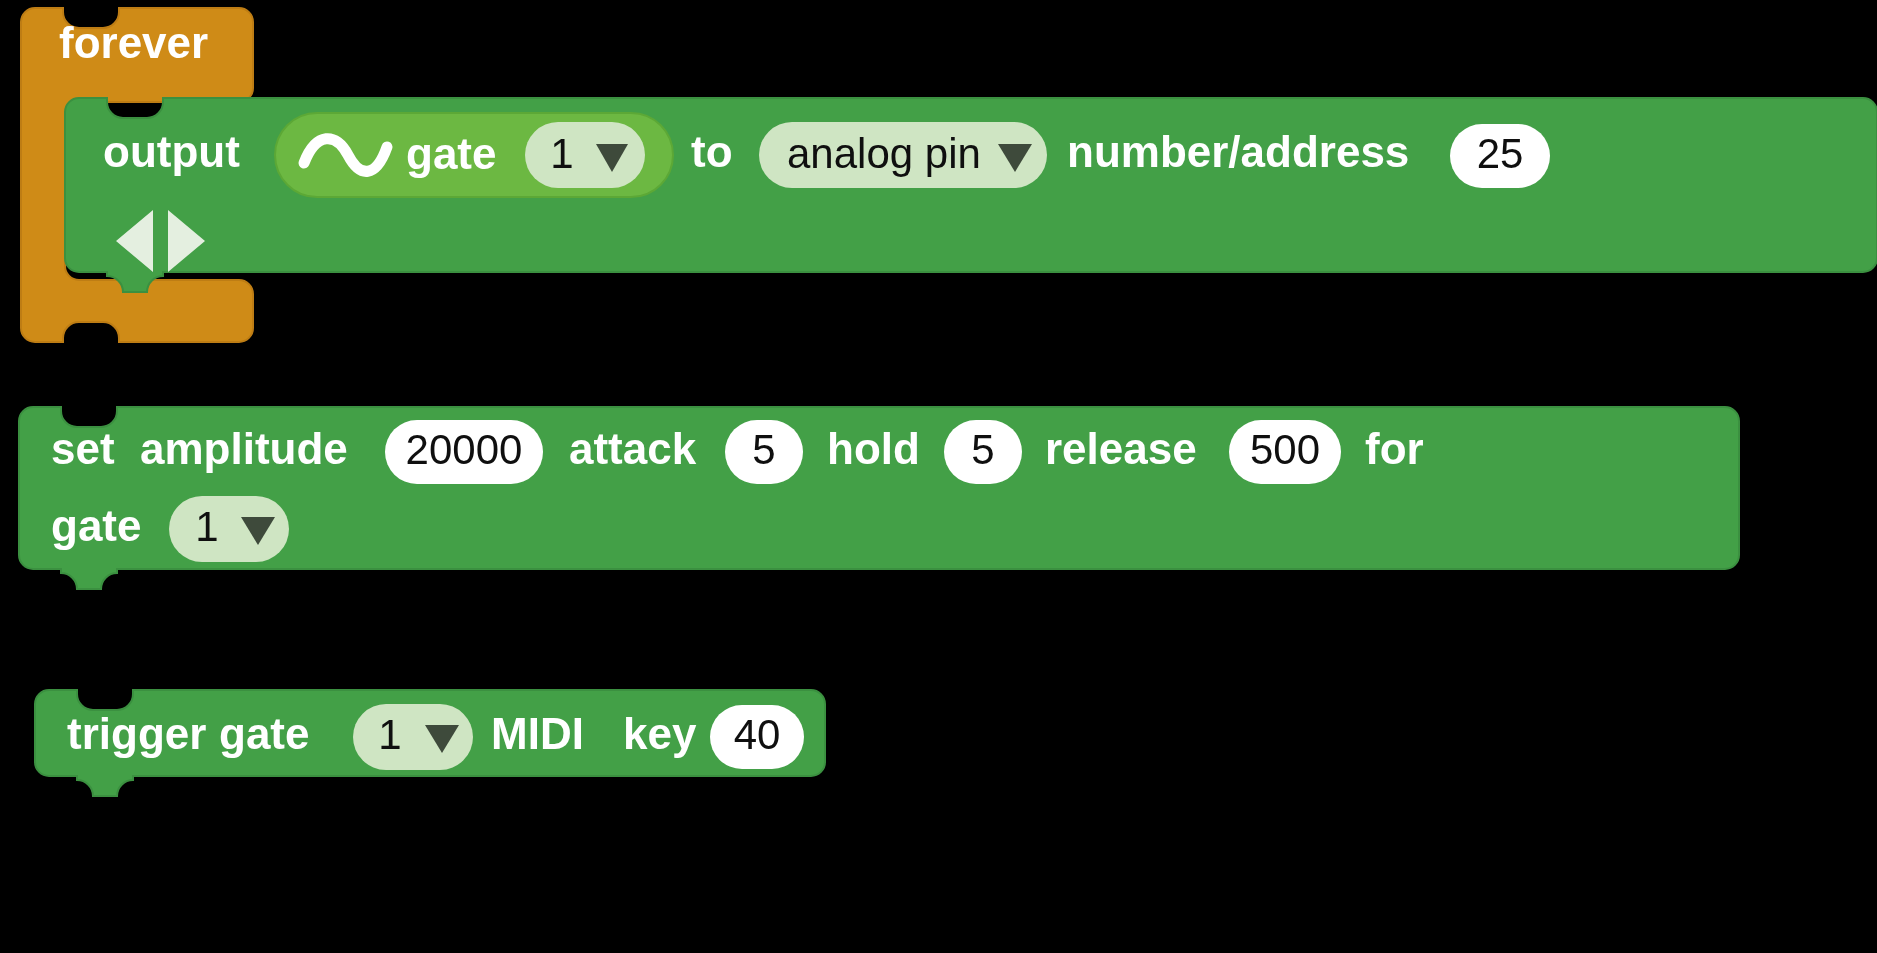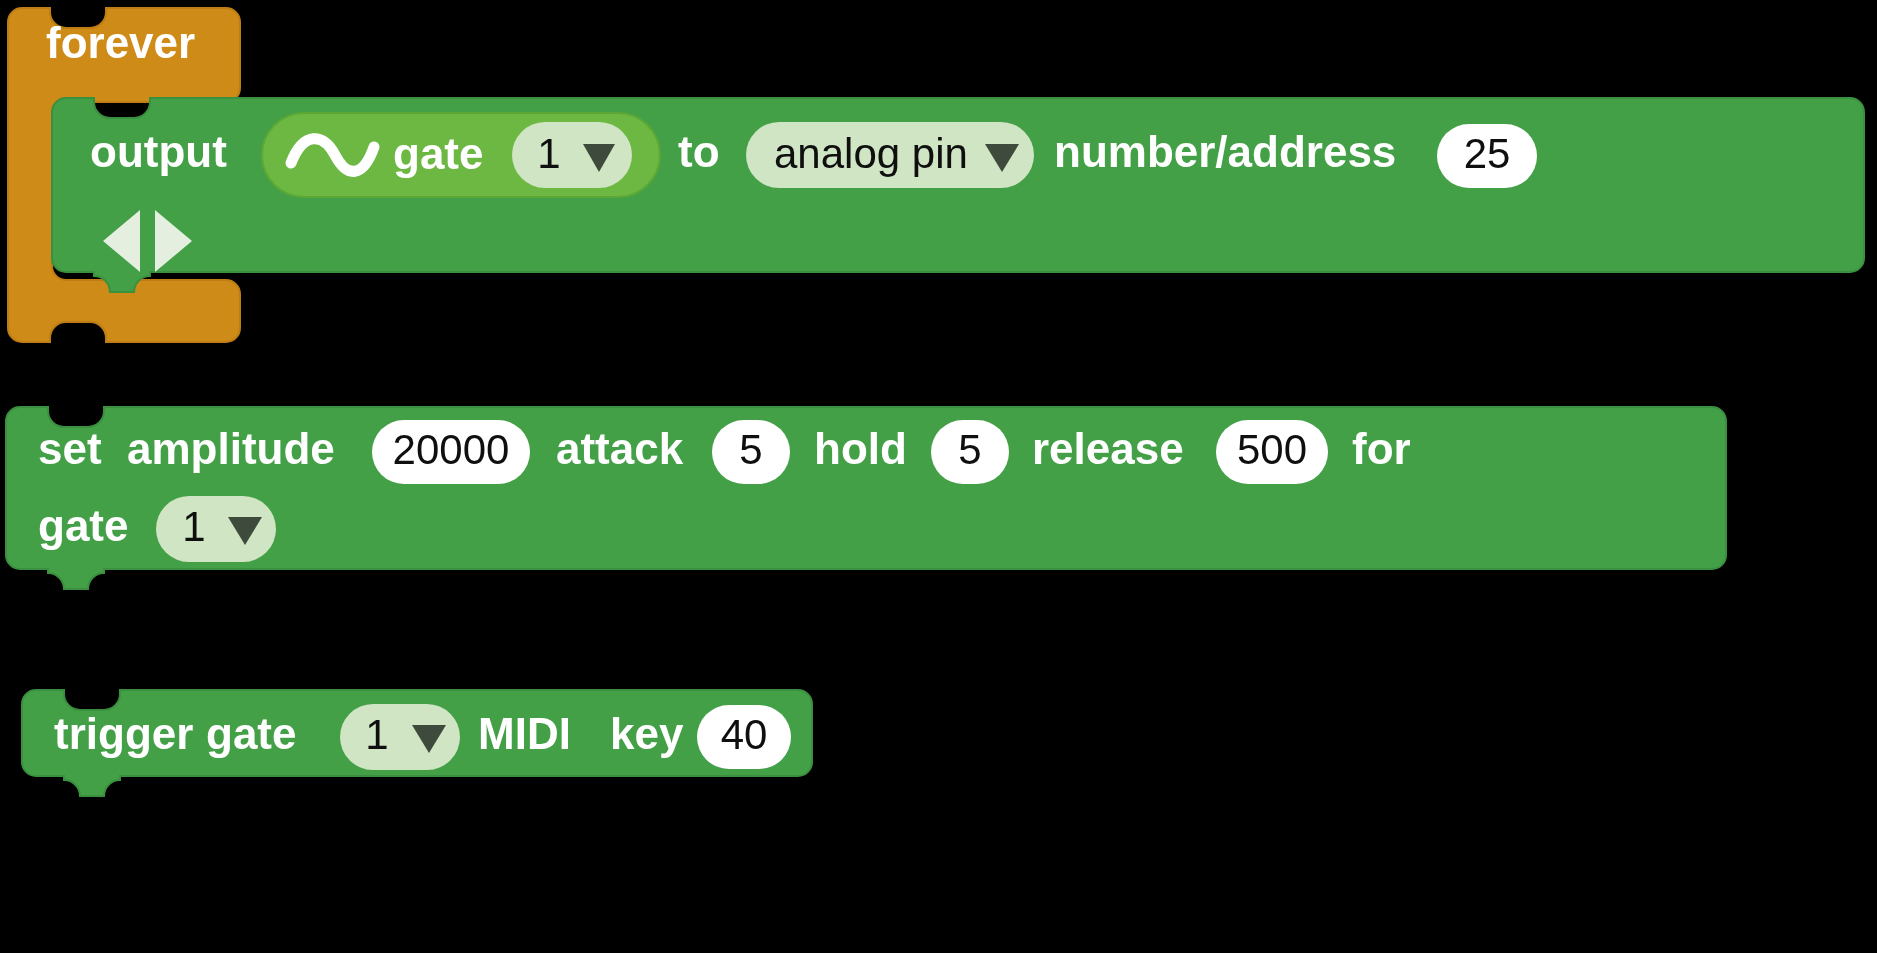--- a/index.html
+++ b/index.html
@@ -11,20 +11,21 @@
     overflow: hidden;
   }
   body {
     font-family: "Liberation Sans", sans-serif;
   }
   #stage {
     position: relative;
     width: 1804px;
     height: 953px;
     background: #000000;
+    margin-left: 13px;
   }
 
   
   .blk-label {
     font-family: "Liberation Sans", sans-serif;
     font-weight: bold;
     font-size: 44px;
     fill: #ffffff;
     dominant-baseline: middle;
   }

